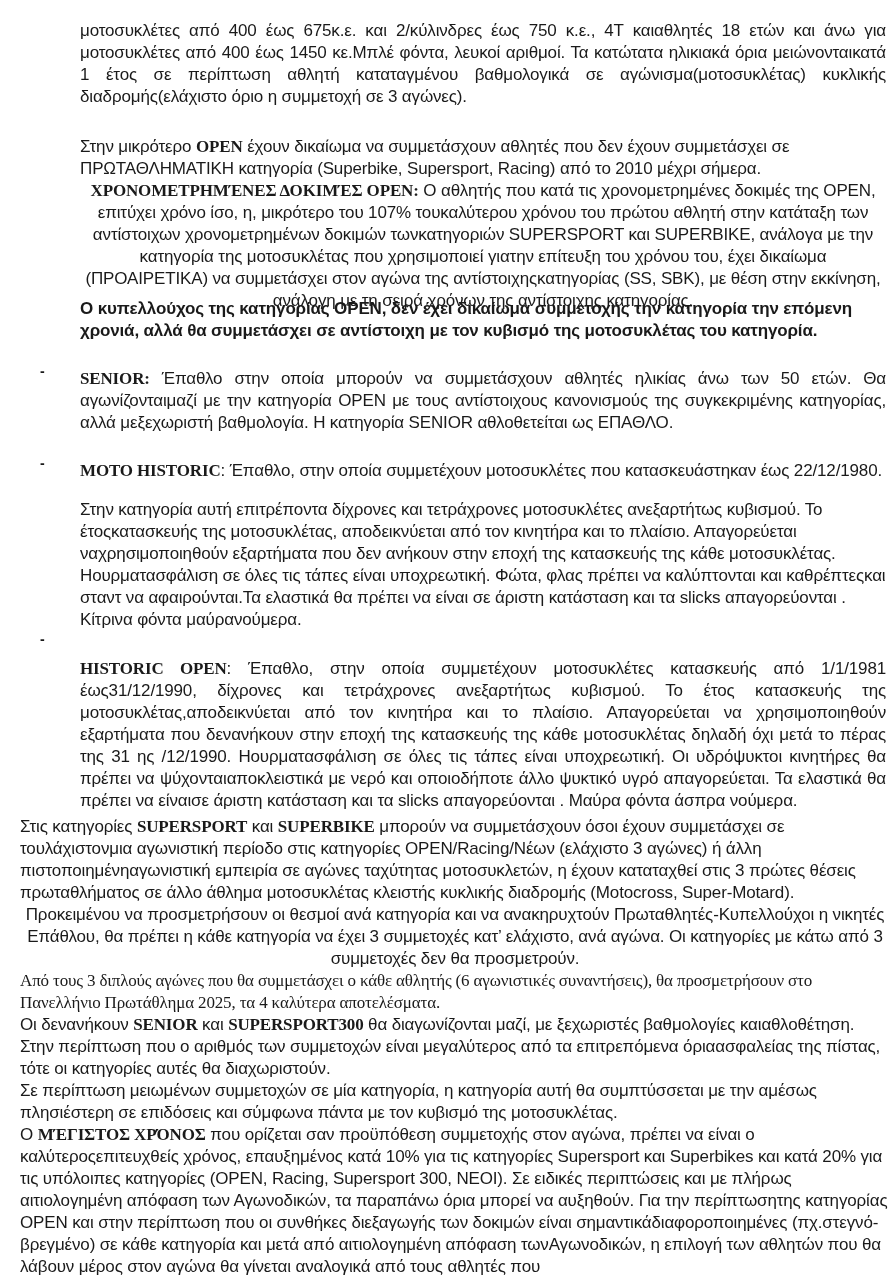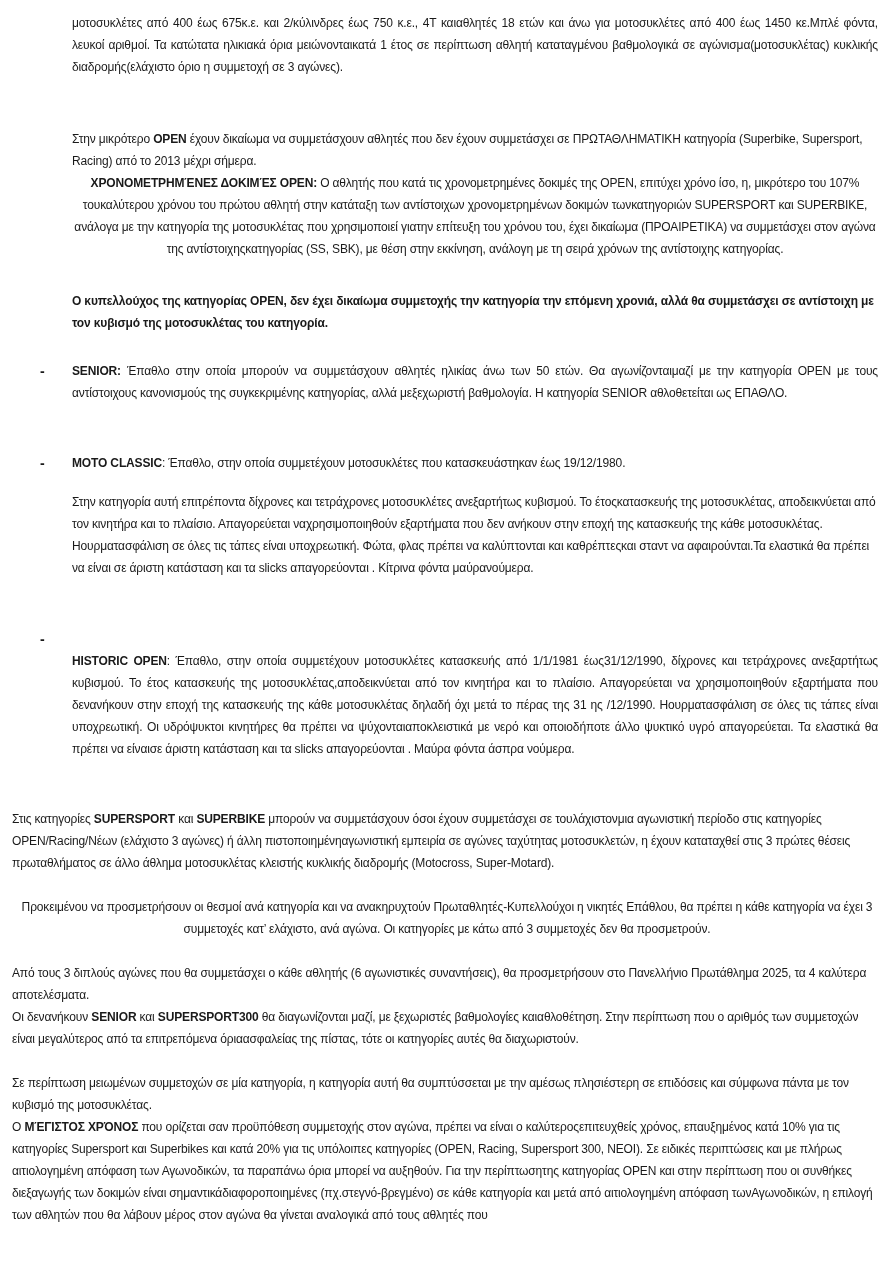--- a/index.html
+++ b/index.html
@@ -4,72 +4,72 @@
 <style>
   html, body { margin: 0; padding: 0; background: #ffffff; }
   body {
     width: 892px; height: 1280px; overflow: hidden; position: relative;
     font-family: "Liberation Sans", "DejaVu Sans", sans-serif;
     color: #1a1a1a;
   }
   .page { position: absolute; left: 0; top: 0; width: 892px; }
   .p {
     position: absolute;
-    font-size: 12px;
+    font-size: 17px;
     line-height: 22px;
     letter-spacing: -0.15px;
-    margin: 0;
+    margin: 8px;
   }
   .justify { text-align: justify; text-align-last: left; }
   .ind { left: 72px; width: 806px; }
   .full { left: 12px; width: 870px; }
   .dash { position: absolute; left: 40px; font-size: 14.2px; line-height: 22px; font-weight: bold; }
-  b { font-weight: bold; }
+  b { font-weight: bold; font-family: Liberation Serif, serif; }
 </style>
 </head>
 <body>
 
 <div class="page">
 
   <p class="p ind justify" style="top:12px;">μοτοσυκλέτες από 400 έως 675κ.ε. και 2/κύλινδρες έως 750 κ.ε., 4Τ καιαθλητές 18 ετών και άνω για μοτοσυκλέτες από 400 έως 1450 κε.Μπλέ φόντα, λευκοί αριθμοί. Τα κατώτατα ηλικιακά όρια μειώνονταικατά 1 έτος σε περίπτωση αθλητή καταταγμένου βαθμολογικά σε αγώνισμα(μοτοσυκλέτας) κυκλικής διαδρομής(ελάχιστο όριο η συμμετοχή σε 3 αγώνες).</p>
 
   <p class="p ind" style="top:128px;">
-    <span>Στην μικρότερο </span><b>OPEN</b><span> έχουν δικαίωμα να συμμετάσχουν αθλητές που δεν έχουν συμμετάσχει σε ΠΡΩΤΑΘΛΗΜΑΤΙΚΗ κατηγορία (Superbike, Supersport, Racing) από το 2013 μέχρι σήμερα.</span>
+    <span>Στην μικρότερο </span><b>OPEN</b><span> έχουν δικαίωμα να συμμετάσχουν αθλητές που δεν έχουν συμμετάσχει σε ΠΡΩΤΑΘΛΗΜΑΤΙΚΗ κατηγορία (Superbike, Supersport, Racing) από το 2010 μέχρι σήμερα.</span>
   </p>
 
   <p class="p ind" style="top:172px;text-align:center;">
     <b>ΧΡΟΝΟΜΕΤΡΗΜΈΝΕΣ ΔΟΚΙΜΈΣ OPEN:</b><span> Ο αθλητής που κατά τις χρονομετρημένες δοκιμές της OPEN, επιτύχει χρόνο ίσο, η, μικρότερο του 107% τουκαλύτερου χρόνου του πρώτου αθλητή στην κατάταξη των αντίστοιχων χρονομετρημένων δοκιμών τωνκατηγοριών SUPERSPORT και SUPERBIKE, ανάλογα με την κατηγορία της μοτοσυκλέτας που χρησιμοποιεί γιατην επίτευξη του χρόνου του, έχει δικαίωμα (ΠΡΟΑΙΡΕΤΙΚΑ) να συμμετάσχει στον αγώνα της αντίστοιχηςκατηγορίας (SS, SBK), με θέση στην εκκίνηση, ανάλογη με τη σειρά χρόνων της αντίστοιχης κατηγορίας.</span>
   </p>
 
   <p class="p ind" style="top:290px;font-weight:bold;">Ο κυπελλούχος της κατηγορίας OPEN, δεν έχει δικαίωμα συμμετοχής την κατηγορία την επόμενη χρονιά, αλλά θα συμμετάσχει σε αντίστοιχη με τον κυβισμό της μοτοσυκλέτας του κατηγορία.</p>
 
   <span class="dash" style="top:360px;">-</span>
   <p class="p ind justify" style="top:360px;">
     <b>SENIOR:</b><span> Έπαθλο στην οποία μπορούν να συμμετάσχουν αθλητές ηλικίας άνω των 50 ετών. Θα αγωνίζονταιμαζί με την κατηγορία OPEN με τους αντίστοιχους κανονισμούς της συγκεκριμένης κατηγορίας, αλλά μεξεχωριστή βαθμολογία. Η κατηγορία SENIOR αθλοθετείται ως ΕΠΑΘΛΟ.</span>
   </p>
 
   <span class="dash" style="top:452px;">-</span>
   <p class="p ind" style="top:452px;">
-    <b>MOTO CLASSIC</b><span>: Έπαθλο, στην οποία συμμετέχουν μοτοσυκλέτες που κατασκευάστηκαν έως 19/12/1980.</span>
+    <b>MOTO HISTORIC</b><span>: Έπαθλο, στην οποία συμμετέχουν μοτοσυκλέτες που κατασκευάστηκαν έως 22/12/1980.</span>
   </p>
 
   <p class="p ind" style="top:491px;">Στην κατηγορία αυτή επιτρέποντα δίχρονες και τετράχρονες μοτοσυκλέτες ανεξαρτήτως κυβισμού. Το έτοςκατασκευής της μοτοσυκλέτας, αποδεικνύεται από τον κινητήρα και το πλαίσιο. Απαγορεύεται ναχρησιμοποιηθούν εξαρτήματα που δεν ανήκουν στην εποχή της κατασκευής της κάθε μοτοσυκλέτας. Ηουρματασφάλιση σε όλες τις τάπες είναι υποχρεωτική. Φώτα, φλας πρέπει να καλύπτονται και καθρέπτεςκαι σταντ να αφαιρούνται.Τα ελαστικά θα πρέπει να είναι σε άριστη κατάσταση και τα slicks απαγορεύονται . Κίτρινα φόντα μαύρανούμερα.</p>
 
   <span class="dash" style="top:628px;">-</span>
   <p class="p ind justify" style="top:650px;">
     <b>HISTORIC OPEN</b><span>: Έπαθλο, στην οποία συμμετέχουν μοτοσυκλέτες κατασκευής από 1/1/1981 έως31/12/1990, δίχρονες και τετράχρονες ανεξαρτήτως κυβισμού. Το έτος κατασκευής της μοτοσυκλέτας,αποδεικνύεται από τον κινητήρα και το πλαίσιο. Απαγορεύεται να χρησιμοποιηθούν εξαρτήματα που δενανήκουν στην εποχή της κατασκευής της κάθε μοτοσυκλέτας δηλαδή όχι μετά το πέρας της 31 ης /12/1990. Ηουρματασφάλιση σε όλες τις τάπες είναι υποχρεωτική. Οι υδρόψυκτοι κινητήρες θα πρέπει να ψύχονταιαποκλειστικά με νερό και οποιοδήποτε άλλο ψυκτικό υγρό απαγορεύεται. Τα ελαστικά θα πρέπει να είναισε άριστη κατάσταση και τα slicks απαγορεύονται . Μαύρα φόντα άσπρα νούμερα.</span>
   </p>
 
   <p class="p full" style="top:808px;">
     <span>Στις κατηγορίες </span><b>SUPERSPORT</b><span> και </span><b>SUPERBIKE</b><span> μπορούν να συμμετάσχουν όσοι έχουν συμμετάσχει σε τουλάχιστονμια αγωνιστική περίοδο στις κατηγορίες OPEN/Racing/Νέων (ελάχιστο 3 αγώνες) ή άλλη πιστοποιημένηαγωνιστική εμπειρία σε αγώνες ταχύτητας μοτοσυκλετών, η έχουν καταταχθεί στις 3 πρώτες θέσεις πρωταθλήματος σε άλλο άθλημα μοτοσυκλέτας κλειστής κυκλικής διαδρομής (Motocross, Super-Motard).</span>
   </p>
 
   <p class="p full" style="top:896px;text-align:center;">Προκειμένου να προσμετρήσουν οι θεσμοί ανά κατηγορία και να ανακηρυχτούν Πρωταθλητές-Κυπελλούχοι η νικητές Επάθλου, θα πρέπει η κάθε κατηγορία να έχει 3 συμμετοχές κατ’ ελάχιστο, ανά αγώνα. Οι κατηγορίες  με κάτω από 3 συμμετοχές δεν θα προσμετρούν.</p>
 
-  <p class="p full" style="top:962px;">Από τους 3 διπλούς αγώνες που θα συμμετάσχει ο κάθε αθλητής  (6 αγωνιστικές συναντήσεις), θα προσμετρήσουν στο Πανελλήνιο Πρωτάθλημα 2025, τα 4 καλύτερα αποτελέσματα.</p>
+  <p class="p full" style="top:962px;font-family:Liberation Serif, serif;">Από τους 3 διπλούς αγώνες που θα συμμετάσχει ο κάθε αθλητής  (6 αγωνιστικές συναντήσεις), θα προσμετρήσουν στο Πανελλήνιο Πρωτάθλημα 2025, τα 4 καλύτερα αποτελέσματα.</p>
 
   <p class="p full" style="top:1006px;">
     <span>Οι δενανήκουν </span><b>SENIOR</b><span> και </span><b>SUPERSPORT300</b><span> θα διαγωνίζονται μαζί, με ξεχωριστές βαθμολογίες καιαθλοθέτηση. Στην περίπτωση που ο αριθμός των συμμετοχών είναι μεγαλύτερος από τα επιτρεπόμενα όριαασφαλείας της πίστας, τότε οι κατηγορίες αυτές θα διαχωριστούν.</span>
   </p>
 
   <p class="p full" style="top:1072px;">Σε περίπτωση μειωμένων συμμετοχών σε μία κατηγορία, η κατηγορία αυτή θα συμπτύσσεται με την αμέσως πλησιέστερη σε επιδόσεις και σύμφωνα πάντα με τον κυβισμό της μοτοσυκλέτας.</p>
 
   <p class="p full" style="top:1116px;">
     <span>Ο </span><b>ΜΈΓΙΣΤΟΣ ΧΡΌΝΟΣ</b><span> που ορίζεται σαν προϋπόθεση συμμετοχής στον αγώνα, πρέπει να είναι ο καλύτεροςεπιτευχθείς χρόνος, επαυξημένος κατά 10% για τις κατηγορίες Supersport και Superbikes και κατά 20% για τις υπόλοιπες κατηγορίες (OPEN, Racing, Supersport 300, ΝΕΟΙ). Σε ειδικές περιπτώσεις και με πλήρως αιτιολογημένη απόφαση των Αγωνοδικών, τα παραπάνω όρια μπορεί να αυξηθούν. Για την περίπτωσητης κατηγορίας OPEN και στην περίπτωση που οι συνθήκες διεξαγωγής των δοκιμών είναι σημαντικάδιαφοροποιημένες (πχ.στεγνό-βρεγμένο) σε κάθε κατηγορία και μετά από αιτιολογημένη απόφαση τωνΑγωνοδικών, η επιλογή των αθλητών που θα λάβουν μέρος στον αγώνα θα γίνεται αναλογικά από τους αθλητές που</span>
   </p>

